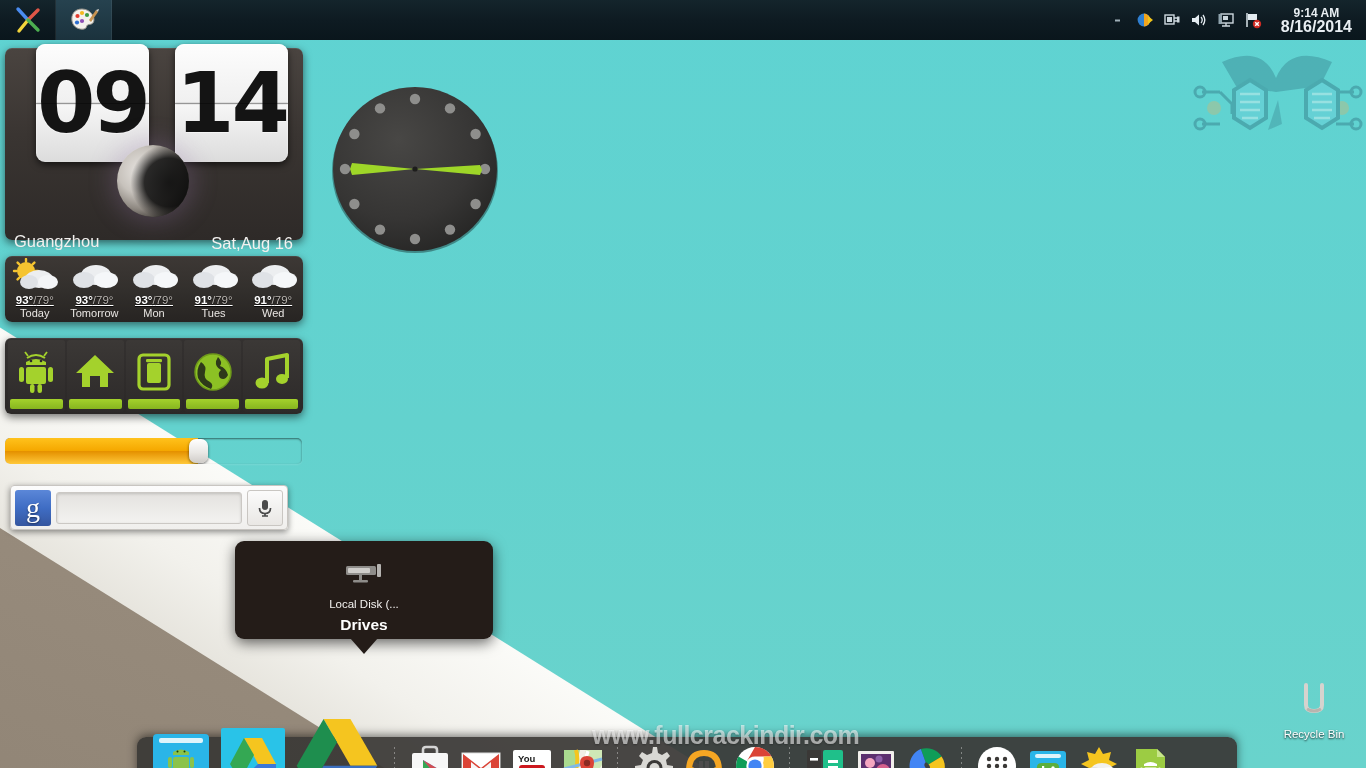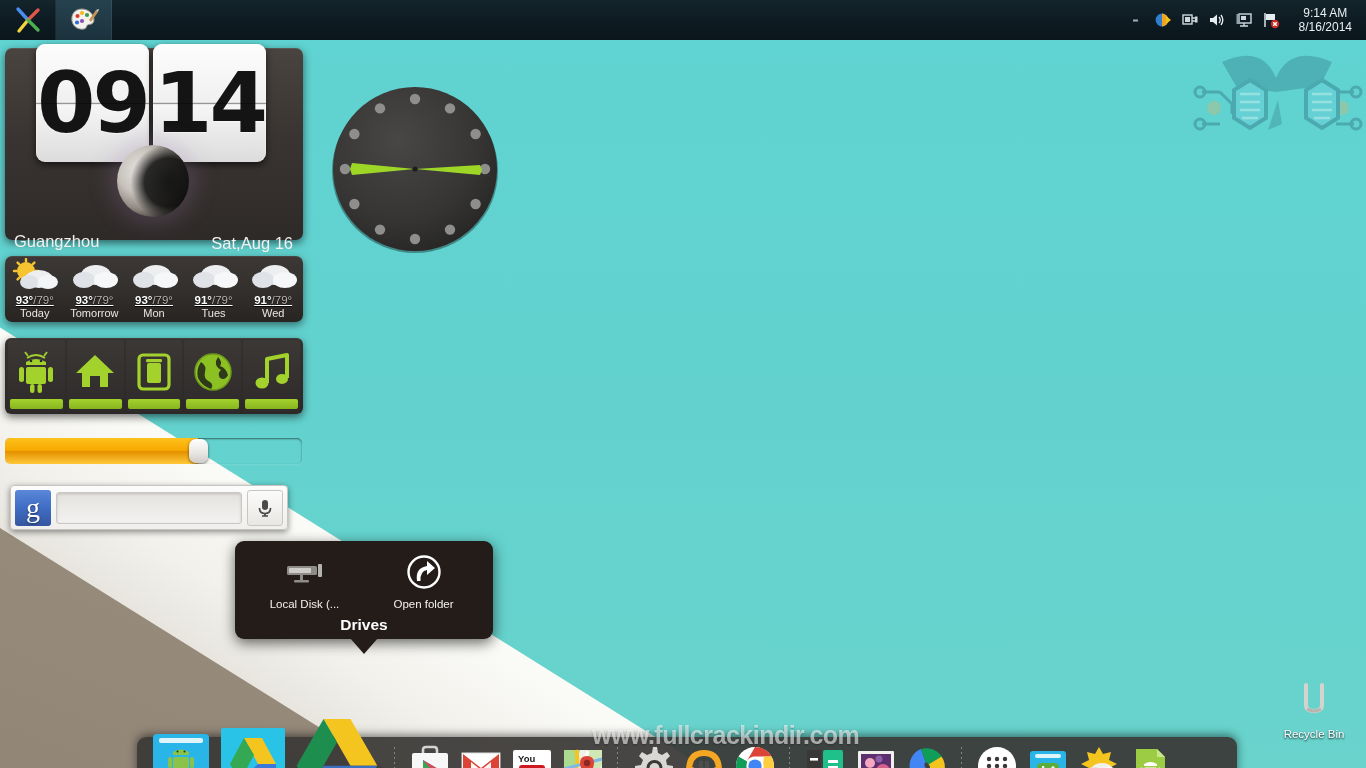--- a/index.html
+++ b/index.html
@@ -44,37 +44,37 @@
   #taskbar {
     position:absolute; left:0; top:0; width:1366px; height:40px;
     background:linear-gradient(180deg,#14252c 0%,#0e1b22 50%,#0a161c 100%);
     display:flex; align-items:stretch; z-index:50;
   }
   .tb-btn {
     width:56px; display:flex; align-items:center; justify-content:center;
     border-right:1px solid rgba(255,255,255,.07);
   }
   .tb-btn.active { background:linear-gradient(180deg,#26424f 0%,#1b323d 100%); }
-  #tray { margin-left:auto; display:flex; align-items:center; gap:9px; padding-right:6px; }
+  #tray { margin-left:auto; display:flex; align-items:center; gap:9px; padding-right:6px;font-weight:bold; }
   .tray-ico { width:18px; height:18px; display:flex; align-items:center; justify-content:center; }
   #clock-tray {
     color:#e8eef2; font-size:12px; line-height:14px; text-align:center;
     padding:0 8px 0 10px;
   }
-  #clock-tray div:nth-child(2) { font-size:12px; }
+  #clock-tray div:nth-child(2) { font-size:16px; }
 
   
   #htc-widget {
     position:absolute; left:5px; top:48px; width:298px; height:192px;
     background:linear-gradient(180deg,#4a4440 0%,#3a3532 45%,#2e2a28 100%);
     border-radius:7px;
     box-shadow:0 3px 9px rgba(0,0,0,.55), inset 0 1px 0 rgba(255,255,255,.10);
     z-index:10;
   }
-  .flip-wrap { position:absolute; left:31px; top:-4px; display:flex; gap:4px; }
+  .flip-wrap { position:absolute; left:31px; top:-4px; display:flex; gap:26px; }
   .flip {
     width:113px; height:118px; border-radius:9px;
     background:linear-gradient(180deg,#fdfdfd 0%,#f0f0f0 49%,#cfcfcf 50%,#f6f6f6 52%,#dcdcdc 100%);
     box-shadow:0 3px 7px rgba(0,0,0,.6), inset 0 1px 2px rgba(255,255,255,.9);
     position:relative; overflow:hidden;
   }
   .flip::after {
     content:""; position:absolute; left:0; right:0; top:50%; height:1px;
     background:rgba(0,0,0,.30);
   }
@@ -551,29 +551,20 @@
         <svg width="42" height="30" viewBox="0 0 42 30">
           <rect x="3" y="9" width="30" height="9" rx="1.5" fill="#8e8c89"></rect>
           <rect x="5" y="11" width="22" height="5" rx="1" fill="#cfcdca"></rect>
           <rect x="34" y="7" width="4" height="13" rx="1" fill="#b5b3b0"></rect>
           <rect x="16" y="18" width="3" height="6" fill="#8e8c89"></rect>
           <rect x="10" y="23" width="15" height="2.5" rx="1" fill="#8e8c89"></rect>
         </svg>
       </div>
       <div class="drv-label">Local Disk (...</div>
     </div>
-    <div class="drv">
-      <div class="drv-ico">
-        <svg width="34" height="34" viewBox="0 0 34 34">
-          <circle cx="17" cy="17" r="15.5" fill="none" stroke="#fff" stroke-width="2.4"></circle>
-          <path d="M10 26 Q8 13 20 11 L20 6 L28 13 L20 20 L20 15 Q13 16 13.5 26 Z" fill="#fff"></path>
-        </svg>
-      </div>
-      <div class="drv-label">Open folder</div>
-    </div>
   </div>
   <div id="drives-title">Drives</div>
   <div id="drives-arrow"></div>
 </div>
 
 <div id="dock">
   <div class="dock-group" style="padding-left:8px;">
     <div class="dock-item mid">
       <svg class="ico" viewBox="0 0 64 64">
         <rect x="4" y="6" width="56" height="52" rx="4" fill="#2ab5e8"></rect>

